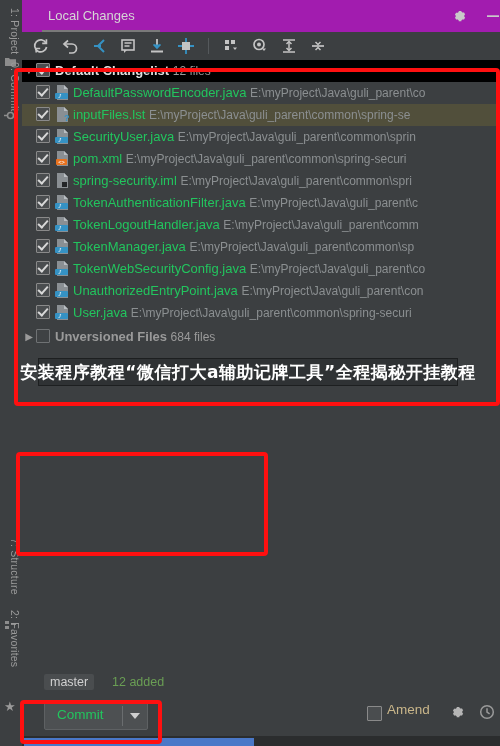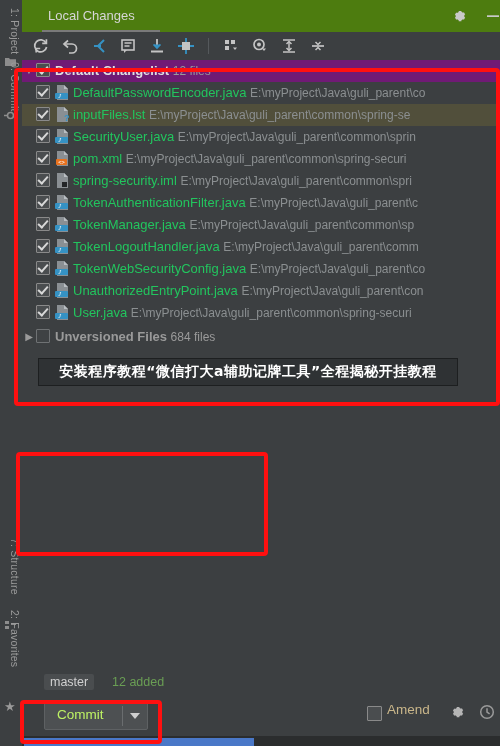--- a/index.html
+++ b/index.html
@@ -25,21 +25,21 @@
   }
   .rail-ico{position:absolute;left:4px;width:13px;height:13px;}
   .rail-star{color:#9a9a9a;font-size:13px;line-height:13px;}
 
   
   .tw{
     position:absolute;left:22px;top:0;width:478px;height:746px;
     background:#3c3f41;
   }
   .tw-header{
-    position:relative;height:32px;background:#4d7c0f;
+    position:relative;height:32px;background:#a21caf;
   }
   .tab{
     position:absolute;left:16px;top:4px;height:26px;
     padding:0 10px;line-height:24px;font-size:13px;color:#d6d6d6;
   }
   .tab-underline{
     position:absolute;left:20px;top:30px;width:118px;height:2px;background:#7a7a7a;
   }
   .hdr-btn{
     position:absolute;top:7px;width:18px;height:18px;cursor:default;
@@ -60,21 +60,21 @@
 
   
   .tree{
     position:absolute;left:0;top:60px;width:478px;height:378px;
     background:#3c3f41;overflow:hidden;
   }
   .row{
     position:relative;height:22px;white-space:nowrap;overflow:hidden;
     font-size:13px;line-height:22px;
   }
-  .row.changelist{background:#701a75;}
+  .row.changelist{background:#000000;}
   .row.selected{background:#514f3b;}
   .arrow{
     display:inline-block;width:14px;text-align:center;color:#9a9a9a;
     font-size:10px;vertical-align:top;
   }
   .arrow.indent{width:14px;}
   .cb{
     display:inline-block;width:12px;height:12px;vertical-align:-2px;
     border:1px solid #8a8a8a;border-radius:1px;background:#4a4d4f;
     position:relative;margin-right:5px;
@@ -120,21 +120,21 @@
   }
   .added{
     position:absolute;left:90px;top:3px;font-size:12.5px;color:#6a9e54;
   }
   .commit-btn{
     position:absolute;left:22px;top:702px;
     width:102px;height:26px;background:#4d5052;border:1px solid #5e6163;
     border-radius:2px;
   }
   .commit-btn-label{
-    position:absolute;left:12px;top:4px;font-size:13.5px;color:#bef264;
+    position:absolute;left:12px;top:4px;font-size:13.5px;color:#22c55e;
   }
   .commit-split{
     position:absolute;right:24px;top:3px;width:1px;height:20px;background:#6a6d6f;
   }
   .commit-caret{
     position:absolute;right:7px;top:10px;width:0;height:0;
     border-left:5px solid transparent;border-right:5px solid transparent;
     border-top:6px solid #cfcfcf;
   }
   .amend-box{
@@ -155,21 +155,21 @@
   }
 
   
   .banner{
     position:absolute;left:38px;top:358px;width:418px;height:26px;
     background:#2f3234;border:1px solid #1d1f20;
     display:flex;align-items:center;justify-content:center;
   }
   .banner-txt{
     font-family:"DejaVu Sans","Liberation Sans",sans-serif;
-    font-size:14px;color:#ffffff;font-weight:bold;letter-spacing:.5px;
+    font-size:17px;color:#ffffff;font-weight:bold;letter-spacing:.5px;
     white-space:nowrap;
   }
 
   
   .redbox{position:absolute;border:4px solid #ff1010;border-radius:4px;pointer-events:none;}
   #rb-files{left:14px;top:68px;width:478px;height:330px;}
   #rb-msg{left:16px;top:452px;width:244px;height:96px;}
   #rb-commit{left:20px;top:700px;width:134px;height:36px;}
 </style>
 </head>
@@ -338,27 +338,27 @@
                 <path d="M2 0h7l4 4v11H2z" fill="#8a8f93"></path>
                 <path d="M9 0l4 4H9z" fill="#b9bec2"></path>
                 <rect x="0" y="8" width="13" height="6" rx="1" fill="#3592c4"></rect>
                 <text x="3.2" y="13" font-size="6" fill="#fff" font-family="serif" font-style="italic">J</text>
               </svg></span><span class="fname">TokenAuthenticationFilter.java</span> <span class="fpath">E:\myProject\Java\guli_parent\c</span></div>
           <div class="row"><span class="arrow indent">&nbsp;</span><span class="cb checked"></span><span class="ficon"><svg width="14" height="15" viewBox="0 0 14 15">
                 <path d="M2 0h7l4 4v11H2z" fill="#8a8f93"></path>
                 <path d="M9 0l4 4H9z" fill="#b9bec2"></path>
                 <rect x="0" y="8" width="13" height="6" rx="1" fill="#3592c4"></rect>
                 <text x="3.2" y="13" font-size="6" fill="#fff" font-family="serif" font-style="italic">J</text>
+              </svg></span><span class="fname">TokenLogoutHandler.java</span> <span class="fpath">E:\myProject\Java\guli_parent\comm</span></div>
+          <div class="row"><span class="arrow indent">&nbsp;</span><span class="cb checked"></span><span class="ficon"><svg width="14" height="15" viewBox="0 0 14 15">
+                <path d="M2 0h7l4 4v11H2z" fill="#8a8f93"></path>
+                <path d="M9 0l4 4H9z" fill="#b9bec2"></path>
+                <rect x="0" y="8" width="13" height="6" rx="1" fill="#3592c4"></rect>
+                <text x="3.2" y="13" font-size="6" fill="#fff" font-family="serif" font-style="italic">J</text>
               </svg></span><span class="fname">TokenManager.java</span> <span class="fpath">E:\myProject\Java\guli_parent\common\sp</span></div>
-          <div class="row"><span class="arrow indent">&nbsp;</span><span class="cb checked"></span><span class="ficon"><svg width="14" height="15" viewBox="0 0 14 15">
-                <path d="M2 0h7l4 4v11H2z" fill="#8a8f93"></path>
-                <path d="M9 0l4 4H9z" fill="#b9bec2"></path>
-                <rect x="0" y="8" width="13" height="6" rx="1" fill="#3592c4"></rect>
-                <text x="3.2" y="13" font-size="6" fill="#fff" font-family="serif" font-style="italic">J</text>
-              </svg></span><span class="fname">TokenLogoutHandler.java</span> <span class="fpath">E:\myProject\Java\guli_parent\comm</span></div>
           <div class="row"><span class="arrow indent">&nbsp;</span><span class="cb checked"></span><span class="ficon"><svg width="14" height="15" viewBox="0 0 14 15">
                 <path d="M2 0h7l4 4v11H2z" fill="#8a8f93"></path>
                 <path d="M9 0l4 4H9z" fill="#b9bec2"></path>
                 <rect x="0" y="8" width="13" height="6" rx="1" fill="#3592c4"></rect>
                 <text x="3.2" y="13" font-size="6" fill="#fff" font-family="serif" font-style="italic">J</text>
               </svg></span><span class="fname">TokenWebSecurityConfig.java</span> <span class="fpath">E:\myProject\Java\guli_parent\co</span></div>
           <div class="row"><span class="arrow indent">&nbsp;</span><span class="cb checked"></span><span class="ficon"><svg width="14" height="15" viewBox="0 0 14 15">
                 <path d="M2 0h7l4 4v11H2z" fill="#8a8f93"></path>
                 <path d="M9 0l4 4H9z" fill="#b9bec2"></path>
                 <rect x="0" y="8" width="13" height="6" rx="1" fill="#3592c4"></rect>

